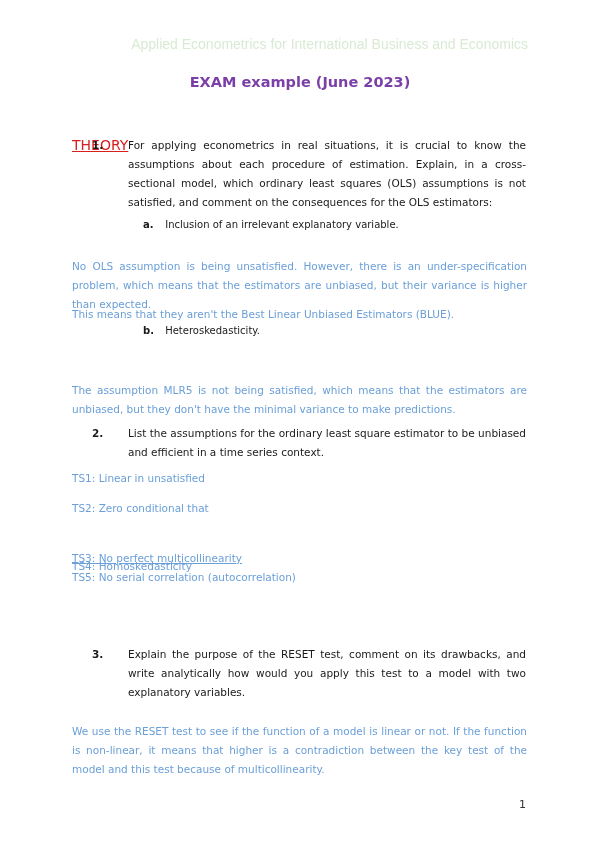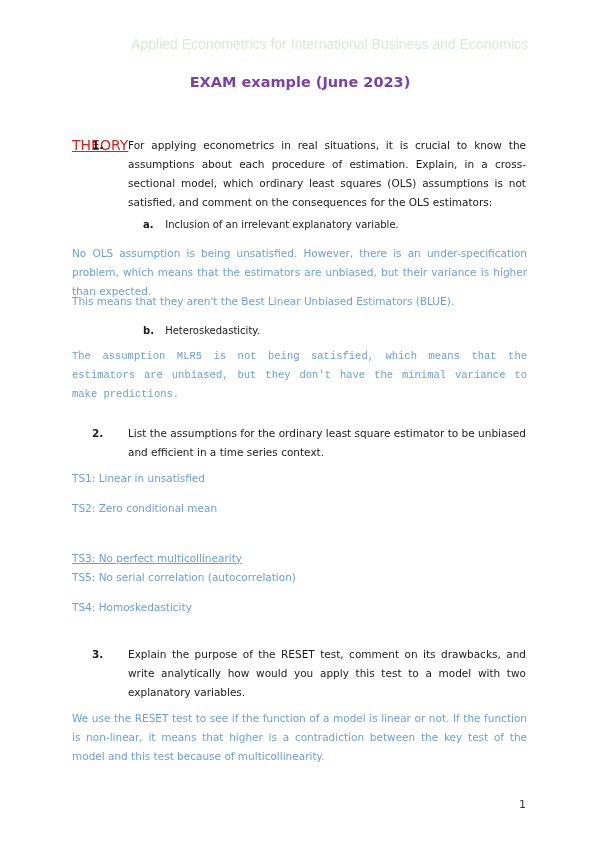--- a/index.html
+++ b/index.html
@@ -28,21 +28,21 @@
       text-align: justify; color: #1a1a1a;
     }
     .q .num { position: absolute; left: 0; top: 0; font-weight: bold; }
     .q .txt { display: block; margin-left: 36px; }
     .sub {
       left: 143px; width: 400px; font-size: 10px; line-height: 19px; color: #1a1a1a;
     }
     .sub .lbl { font-weight: bold; display: inline-block; width: 19px; }
     .ans {
       left: 72px; width: 455px; font-size: 10.5px; line-height: 19px;
-      color: #6a9fd8; text-align: justify;
+      color: #6a9fd8; text-align: justify; margin-top: 13px;
     }
     .ts { left: 72px; font-size: 10.5px; color: #6a9fd8; white-space: nowrap; }
     .pagenum { top: 798px; left: 519px; font-size: 11px; color: #333; }
   </style>
 </head>
 <body>
 
 <div class="abs header">Applied Econometrics for International Business and Economics</div>
 
 <div class="abs title">EXAM example (June 2023)</div>
@@ -60,31 +60,31 @@
 </div>
 
 <div class="abs ans" style="top:244px;">No OLS assumption is being unsatisfied. However, there is an under-specification problem, which means that the estimators are unbiased, but their variance is higher than expected.</div>
 <div class="abs ans" style="top:292px;">This means that they aren't the Best Linear Unbiased Estimators (BLUE).</div>
 
 <div class="abs sub" style="top:321px;">
   <span class="lbl">b.</span>
   <span>Heteroskedasticity.</span>
 </div>
 
-<div class="abs ans" style="top:347px;font-family:Liberation Mono, monospace;">The assumption MLR5 is not being satisfied, which means that the estimators are unbiased, but they don't have the minimal variance to make predictions.</div>
+<div class="abs ans" style="top:368px;">The assumption MLR5 is not being satisfied, which means that the estimators are unbiased, but they don't have the minimal variance to make predictions.</div>
 
 <div class="abs q" style="top:424px;">
   <span class="num">2.</span>
   <span class="txt">List the assumptions for the ordinary least square estimator to be unbiased and efficient in a time series context.</span>
 </div>
 
 <div class="abs ts" style="top:472px;">TS1: Linear in unsatisfied</div>
-<div class="abs ts" style="top:502px;">TS2: Zero conditional mean</div>
+<div class="abs ts" style="top:502px;">TS2: Zero conditional that</div>
 <div class="abs ts" style="top:552px;text-decoration:underline;">TS3: No perfect multicollinearity</div>
-<div class="abs ts" style="top:560px;margin-top:41px;">TS4: Homoskedasticity</div>
+<div class="abs ts" style="top:560px;">TS4: Homoskedasticity</div>
 <div class="abs ts" style="top:571px;">TS5: No serial correlation (autocorrelation)</div>
 
 <div class="abs q" style="top:645px;">
   <span class="num">3.</span>
   <span class="txt">Explain the purpose of the RESET test, comment on its drawbacks, and write analytically how would you apply this test to a model with two explanatory variables.</span>
 </div>
 
 <div class="abs ans" style="top:709px;">We use the RESET test to see if the function of a model is linear or not. If the function is non-linear, it means that higher is a contradiction between the key test of the model and this test because of multicollinearity.</div>
 
 <div class="abs pagenum">1</div>

